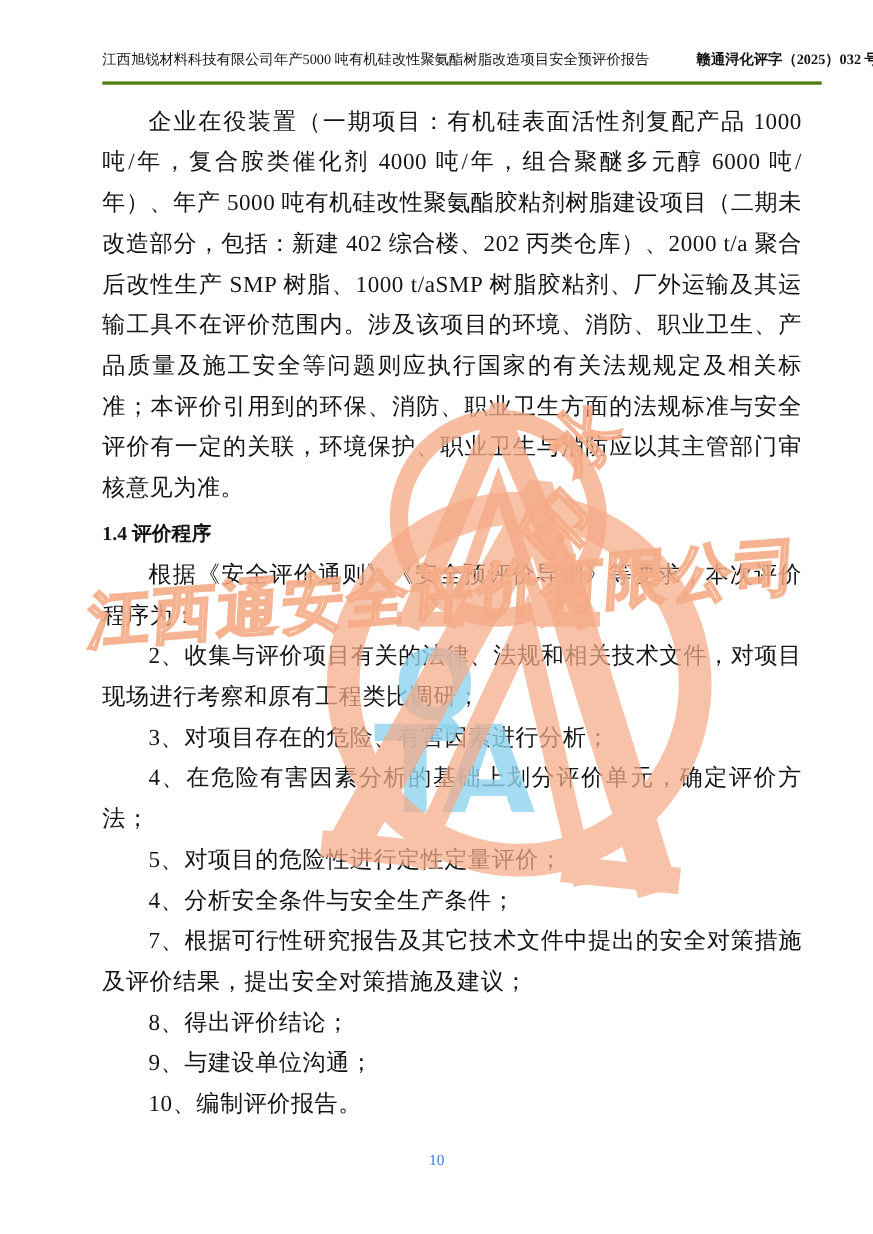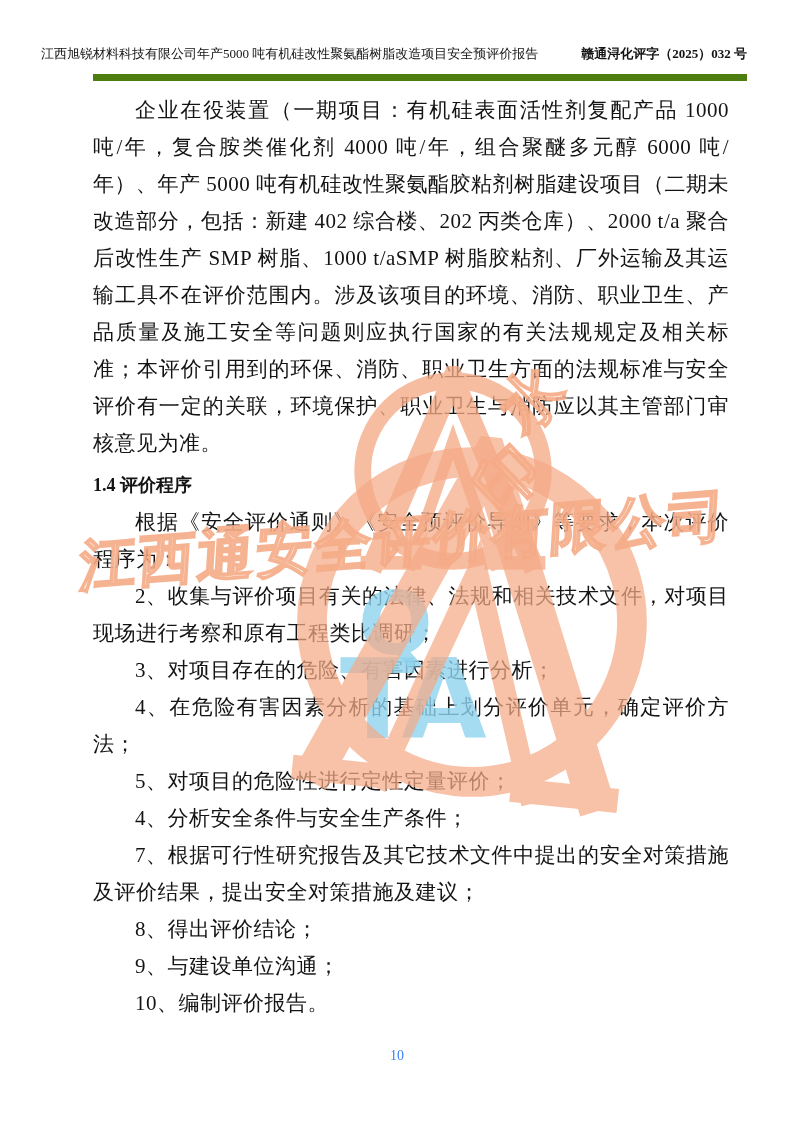--- a/index.html
+++ b/index.html
@@ -8,24 +8,24 @@
     width:794px;height:1122px;
     margin:0 auto;
     background:#ffffff;
     overflow:hidden;
     font-family:"Liberation Serif","DejaVu Serif",serif;
     color:#141414;
   }
   
   .hdr{
     position:absolute;left:93px;right:47px;top:45px;
-    display:flex;justify-content:flex-end;align-items:flex-end;
+    display:flex;justify-content:flex-start;align-items:flex-end;
     font-size:13px;line-height:18px;
     padding-bottom:11px;
-    border-bottom:7px solid #4d7c0f;
+    border-bottom:3px solid #4d7c0f;
     white-space:nowrap;
   }
   .hdr .doc-no{font-weight:bold;margin-left:14px;padding-left:29px;}
   
   .doc-main{
     position:absolute;left:93px;right:65px;top:92px;
   }
   .body-p{
     margin:0;
     font-size:21px;

